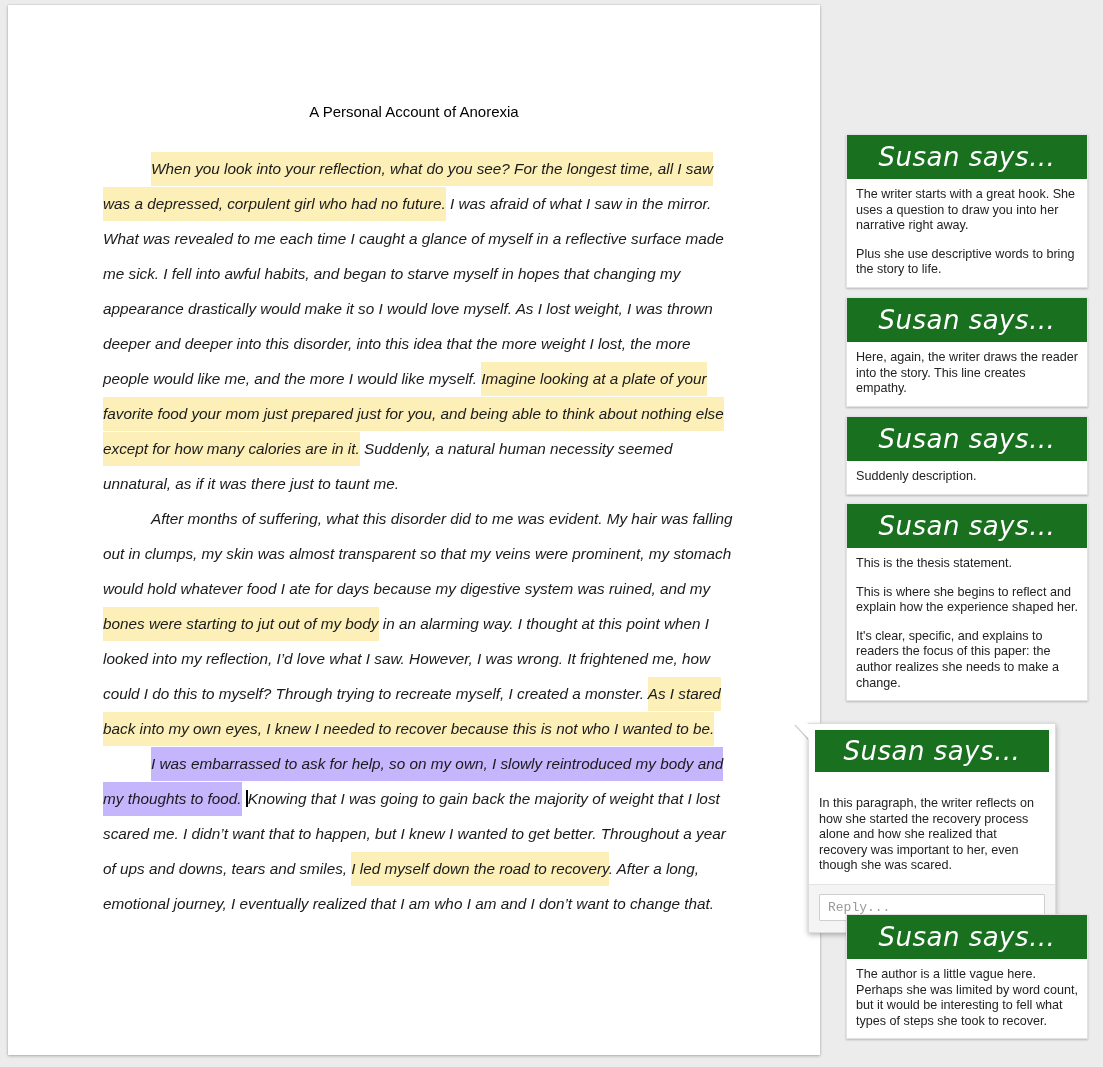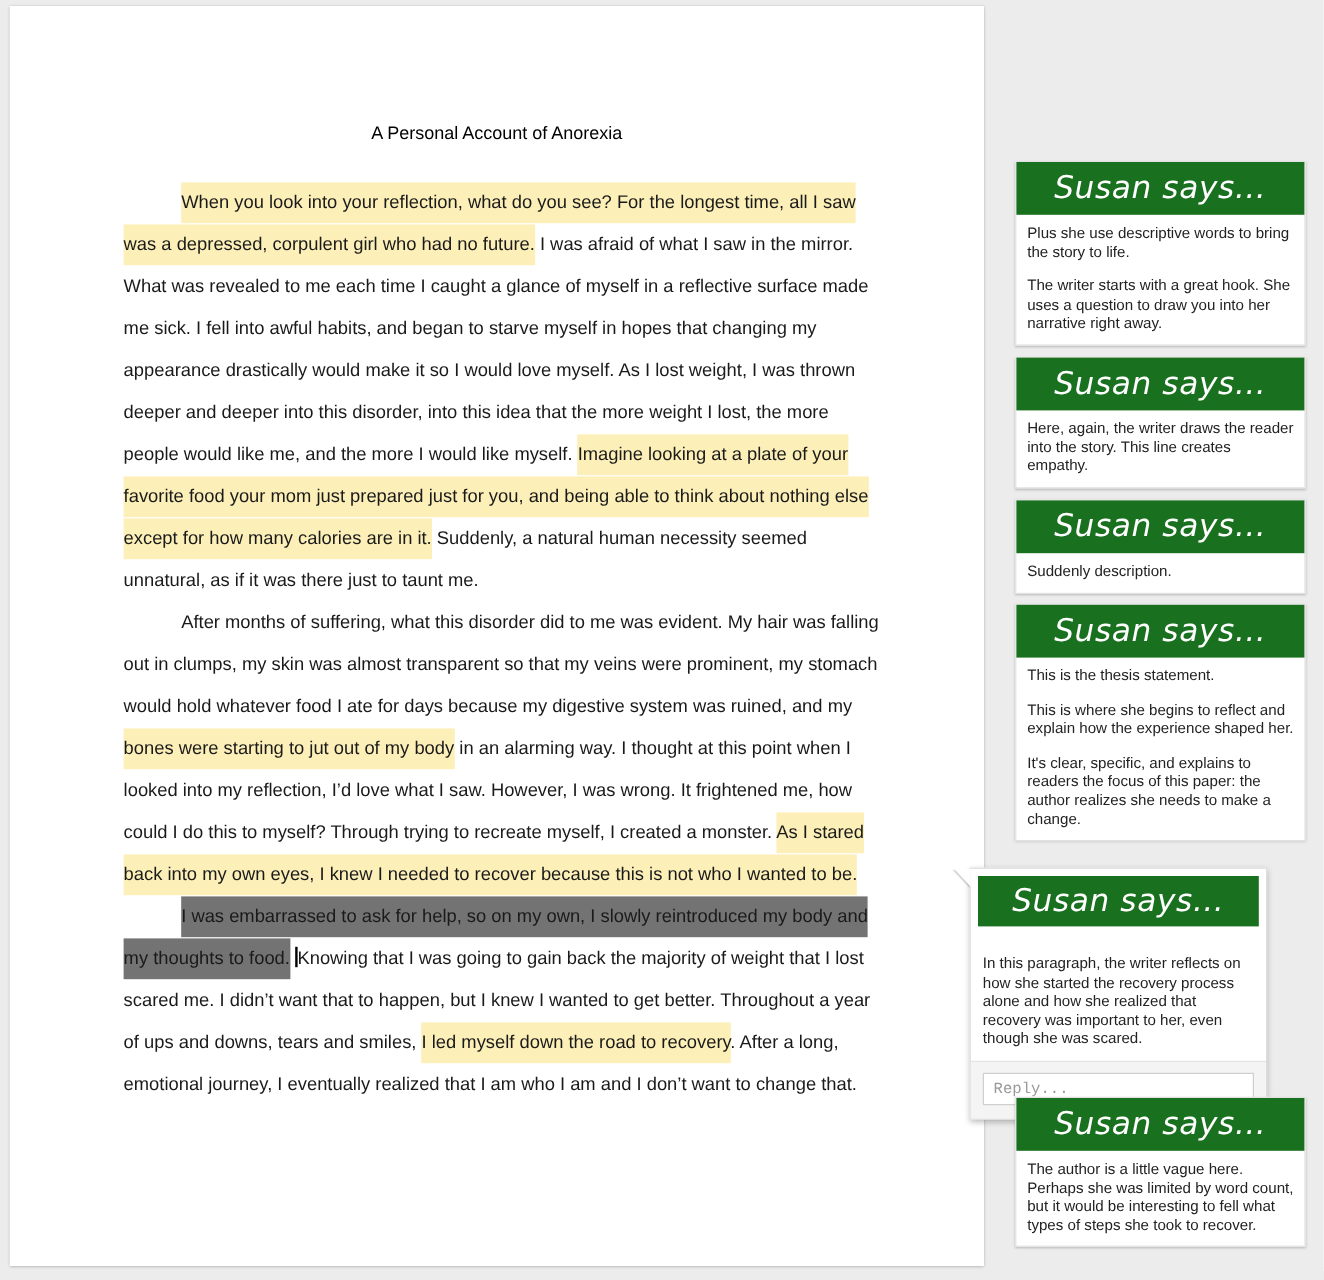--- a/index.html
+++ b/index.html
@@ -50,30 +50,31 @@
     width: 632px;
     font-size: 15.3px;
     line-height: 35px;
     color: #1a1a1a;
     text-align: left;
   }
 
   #doc-body p {
     margin: 0 0 0 0;
     text-indent: 48px;
+    font-style: italic;
   }
 
   .hl {
     background-color: #fcefb8;
     box-decoration-break: clone;
     -webkit-box-decoration-break: clone;
     padding: 8px 0 9px 0;
   }
   .hl-active {
-    background-color: #737373;
+    background-color: #c4b5fd;
     box-decoration-break: clone;
     -webkit-box-decoration-break: clone;
     padding: 8px 0 9px 0;
   }
   .caret {
     display: inline-block;
     width: 2px;
     height: 17px;
     background: #000;
     vertical-align: -3px;
@@ -183,22 +184,22 @@
       <p><span class="hl">When you look into your reflection, what do you see? For the longest time, all I saw was a depressed, corpulent girl who had no future.</span><span> I was afraid of what I saw in the mirror. What was revealed to me each time I caught a glance of myself in a reflective surface made me sick. I fell into awful habits, and began to starve myself in hopes that changing my appearance drastically would make it so I would love myself. As I lost weight, I was thrown deeper and deeper into this disorder, into this idea that the more weight I lost, the more people would like me, and the more I would like myself. </span><span class="hl">Imagine looking at a plate of your favorite food your mom just prepared just for you, and being able to think about nothing else except for how many calories are in it.</span><span> Suddenly, a natural human necessity seemed unnatural, as if it was there just to taunt me.</span></p>
       <p><span>After months of suffering, what this disorder did to me was evident. My hair was falling out in clumps, my skin was almost transparent so that my veins were prominent, my stomach would hold whatever food I ate for days because my digestive system was ruined, and my </span><span class="hl">bones were starting to jut out of my body</span><span> in an alarming way. I thought at this point when I looked into my reflection, I’d love what I saw. However, I was wrong. It frightened me, how could I do this to myself? Through trying to recreate myself, I created a monster. </span><span class="hl">As I stared back into my own eyes, I knew I needed to recover because this is not who I wanted to be.</span></p>
       <p><span class="hl-active">I was embarrassed to ask for help, so on my own, I slowly reintroduced my body and my thoughts to food.</span><span> </span><span class="caret"></span><span>Knowing that I was going to gain back the majority of weight that I lost scared me. I didn’t want that to happen, but I knew I wanted to get better. Throughout a year of ups and downs, tears and smiles, </span><span class="hl">I led myself down the road to recovery</span><span>. After a long, emotional journey, I eventually realized that I am who I am and I don’t want to change that.</span></p>
     </div>
 </div>
 
 <div id="comments">
     <div class="comment-card" style="top: 134px;">
       <div class="comment-head">Susan says…</div>
       <div class="comment-body">
+        <p>The writer starts with a great hook. She uses a question to draw you into her narrative right away.</p>
         <p>Plus she use descriptive words to bring the story to life.</p>
-        <p>The writer starts with a great hook. She uses a question to draw you into her narrative right away.</p>
       </div>
     </div>
     <div class="comment-card" style="top: 297px;">
       <div class="comment-head">Susan says…</div>
       <div class="comment-body">
         <p>Here, again, the writer draws the reader into the story. This line creates empathy.</p>
       </div>
     </div>
     <div class="comment-card" style="top: 416px;">
       <div class="comment-head">Susan says…</div>

